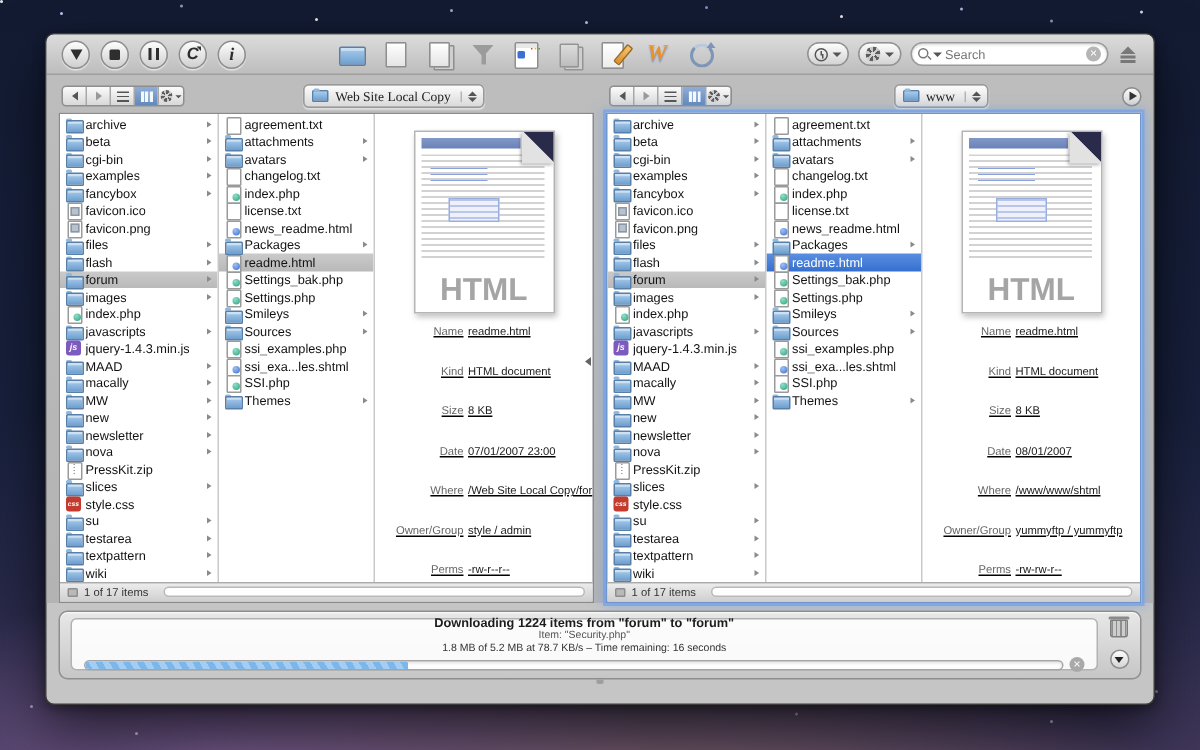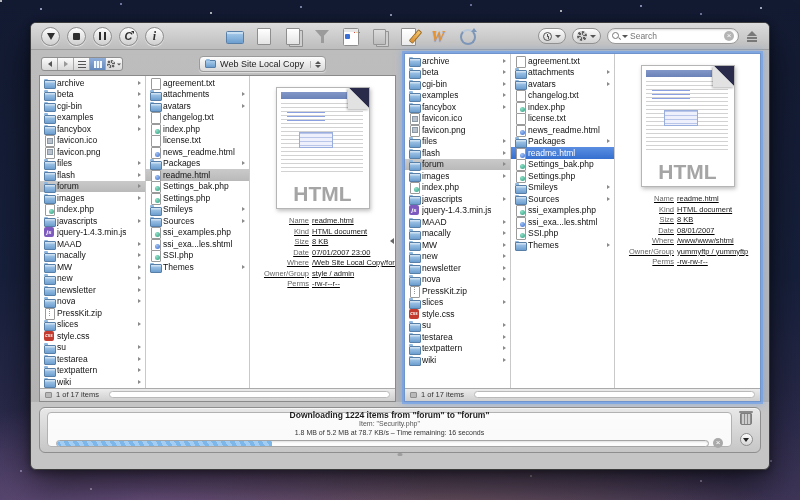--- a/index.html
+++ b/index.html
@@ -110,21 +110,21 @@
     font-family:"Liberation Sans",sans-serif; }
   .clear-btn { width:10px; height:10px; border-radius:50%; background:#b5b5b5; color:#fff; font-size:8px; line-height:10px;
     text-align:center; flex:0 0 10px; }
   .eject-btn { width:14px; display:flex; flex-direction:column; align-items:center; gap:1.5px; }
   .eject-btn .tri { width:0; height:0; border-bottom:5px solid #787878; border-left:5px solid transparent; border-right:5px solid transparent; }
   .eject-btn .bar { width:10px; height:1.5px; background:#787878; }
 
   
   .browsers { flex:0 0 347px; display:flex; gap:8px; padding:3px 8px 0; background:linear-gradient(#bdbdbd,#b3b3b3); }
   .pane { flex:1; display:flex; flex-direction:column; min-width:0; }
-  .pane-header { height:22px; flex:0 0 22px; display:flex; align-items:center; gap:8px; padding:0 2px; position:relative; }
+  .pane-header { height:22px; flex:0 0 22px; display:flex; align-items:center; gap:8px; padding:0 2px; position:relative;font-family:Liberation Serif, serif; }
   .segmented { display:flex; height:14px; border:1px solid #8e8e8e; border-radius:3px; overflow:hidden;
     background:linear-gradient(#fbfbfb,#d8d8d8); }
   .seg { width:16px; display:flex; align-items:center; justify-content:center; border-right:1px solid #a8a8a8; gap:1px; }
   .seg:last-child { border-right:none; }
   .seg.active { background:linear-gradient(#8fadd8,#6288bc); }
   .tri-l { width:0; height:0; border-right:4px solid #555; border-top:3px solid transparent; border-bottom:3px solid transparent; }
   .tri-r { width:0; height:0; border-left:4px solid #999; border-top:3px solid transparent; border-bottom:3px solid transparent; }
   .glyph-list { width:8px; height:7px; background:repeating-linear-gradient(#555 0 1px,transparent 1px 3px); }
   .glyph-cols { width:8px; height:7px; background:repeating-linear-gradient(90deg,#f4f8ff 0 2px,rgba(255,255,255,.2) 2px 3px); }
   .seg .gear-icon { transform:scale(.8); }
@@ -191,21 +191,21 @@
     background:repeating-linear-gradient(#8aa0e0 0 1px,transparent 1px 4px); }
   .thumb .bluebox { position:absolute; left:22px; top:44px; width:34px; height:16px; border:1px solid #9aaede;
     background:repeating-linear-gradient(#b9c6ea 0 1px,transparent 1px 4px); background-color:#eef1fb; }
   .thumb .fold { position:absolute; right:-1px; top:-1px; width:0; height:0;
     border-left:22px solid transparent; border-top:22px solid #2a2a4a; }
   .thumb .fold::after { content:""; position:absolute; left:-22px; top:-22px; width:0; height:0;
     border-bottom:22px solid #e2e2e2; border-right:22px solid transparent; filter:drop-shadow(-1px 1px 1px rgba(0,0,0,.3)); }
   .thumb .html-word { position:absolute; left:0; right:0; bottom:2px; text-align:center;
     font-size:21px; font-weight:bold; color:#a5a5a5; letter-spacing:0; font-family:"Liberation Sans",sans-serif; }
 
-  .details { width:100%; padding:0 3px; display:flex; flex-direction:column; gap:0; }
+  .details { width:100%; padding:0 3px; display:flex; flex-direction:column; gap:16px; }
   .drow { display:flex; gap:3px; font-size:7.5px; line-height:10.5px; }
   .dlabel { flex:0 0 56px; text-align:right; color:#666; }
   .dvalue { color:#1a1a1a; white-space:nowrap; }
 
   .statusbar { flex:0 0 13px; display:flex; align-items:center; gap:4px; padding:0 5px;
     background:linear-gradient(#ececec,#cfcfcf); border-top:1px solid #aaa; }
   .status-icon { width:7px; height:6px; background:#b9b9b9; border:1px solid #8e8e8e; border-radius:1px; flex:0 0 7px; }
   .status-text { font-size:7.5px; color:#333; white-space:nowrap; }
   .hscroll { flex:1; height:7px; background:#fff; border:1px solid #b9b9b9; border-radius:4px; margin-left:6px; }
 
@@ -663,20 +663,51 @@
           <i class="col-scroll-arrow"></i>
           <div class="statusbar">
             <i class="status-icon"></i>
             <span class="status-text">1 of 17 items</span>
             <span class="hscroll"></span>
           </div>
         </div>
       </div>
 
       <div class="pane active">
+        <div class="pane-header">
+          <div class="segmented">
+            <span class="seg">
+                <i class="tri-l"></i>
+              </span>
+            <span class="seg">
+                <i class="tri-r"></i>
+              </span>
+            <span class="seg">
+                <i class="glyph-list"></i>
+              </span>
+            <span class="seg active">
+                <i class="glyph-cols"></i>
+              </span>
+            <span class="seg">
+                <i class="gear-icon"></i>
+                <i class="caret"></i>
+              </span>
+          </div>
+          <span class="popup">
+            <i class="mini-folder"></i>
+            <span class="popup-label">www</span>
+            <span class="updown">
+                <i class="u"></i>
+                <i class="d"></i>
+              </span>
+          </span>
+          <span class="reveal-btn">
+              <i></i>
+            </span>
+        </div>
         <div class="colbox">
           <div class="cols">
             <div class="col folders">
 
                 <div class="row">
                   <i class="fi icon-folder"></i>
                   <span class="rname">archive</span>
                   <i class="chev"></i>
                 </div>
 

